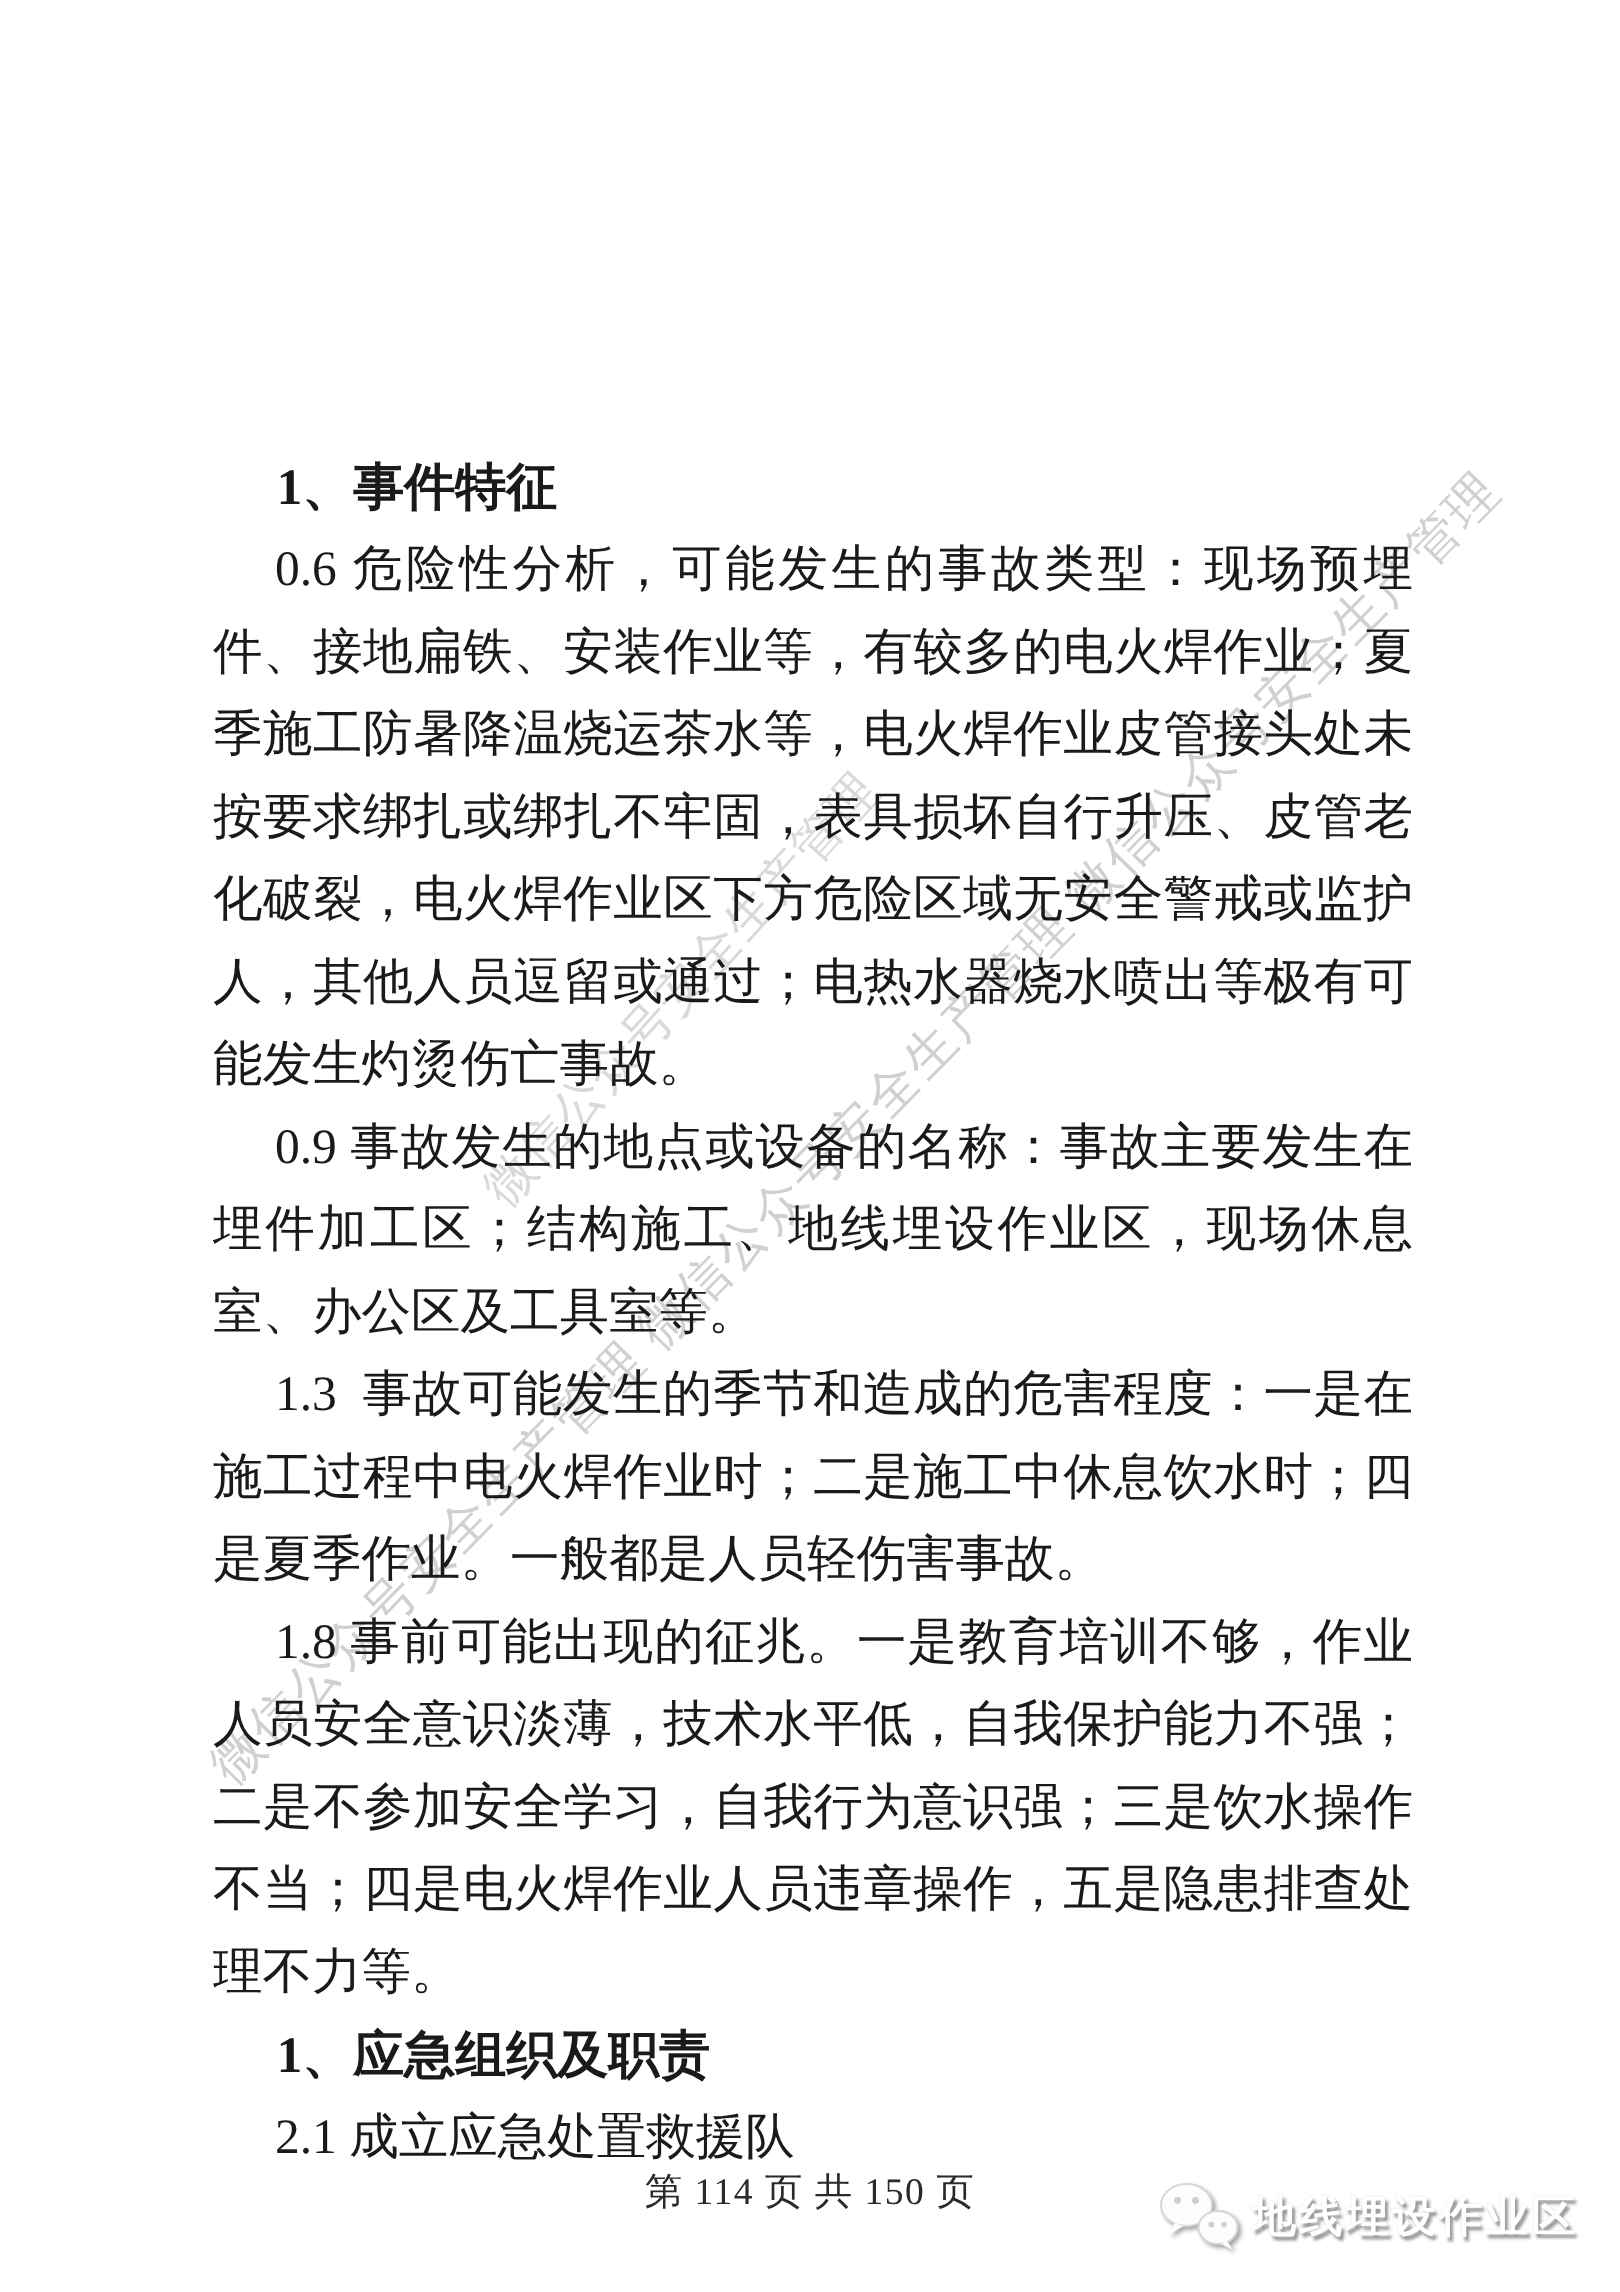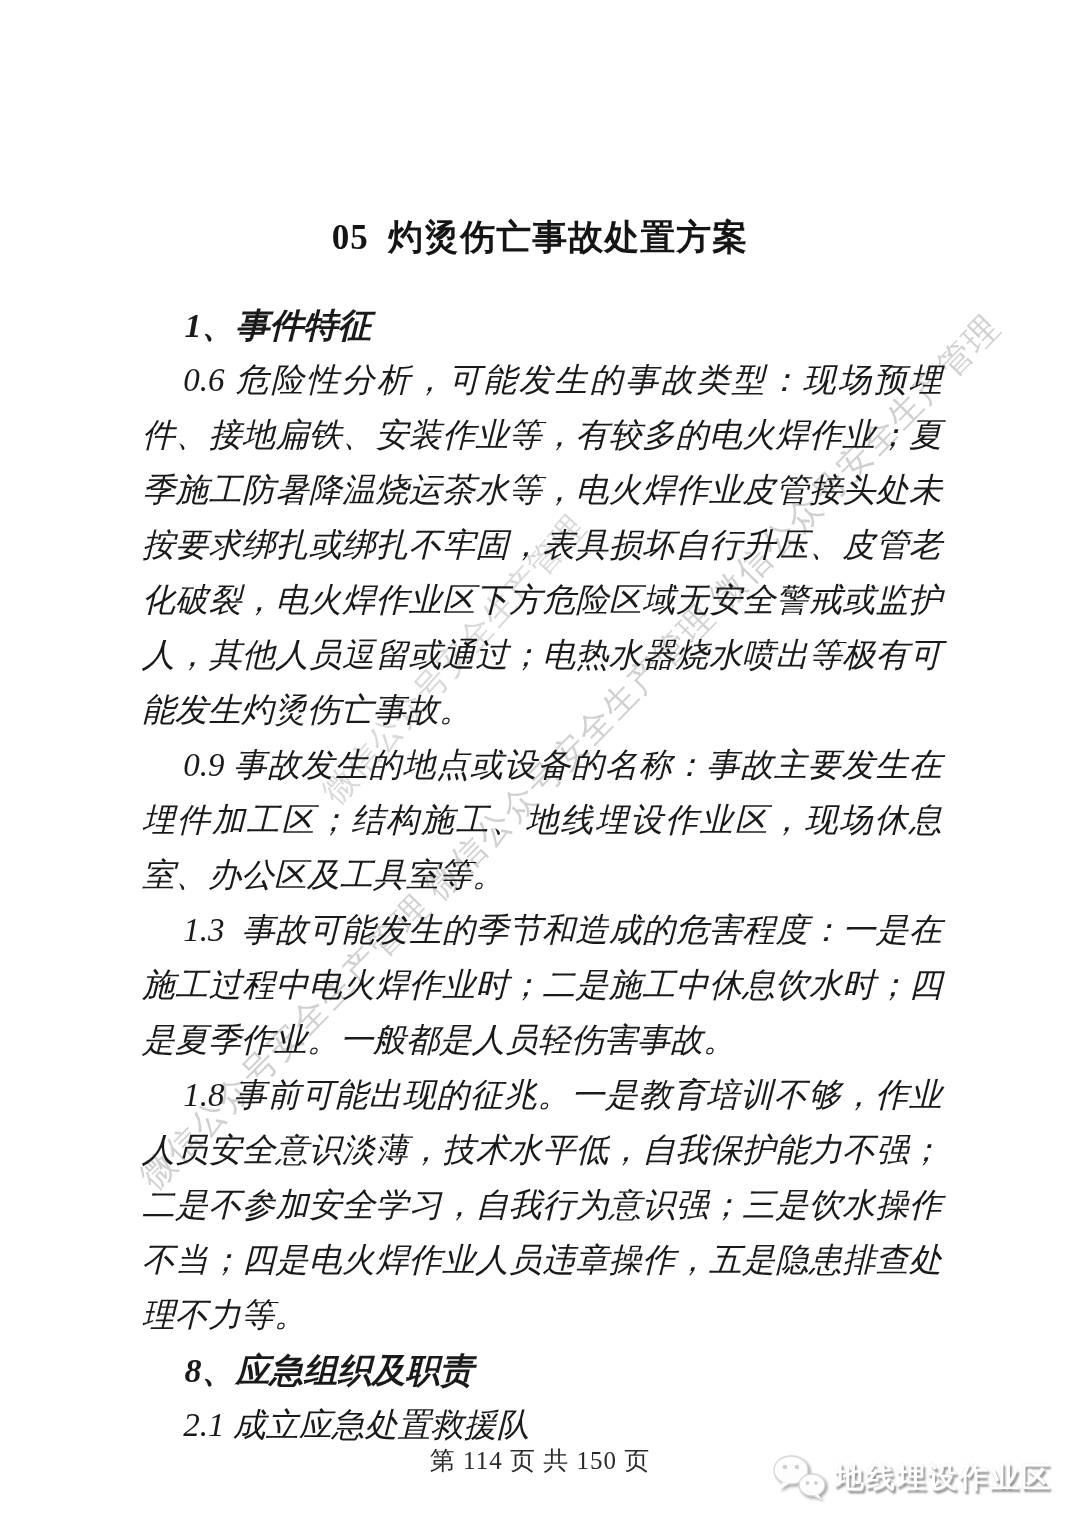--- a/index.html
+++ b/index.html
@@ -56,21 +56,20 @@
     position: absolute;
     z-index: 2;
     left: 142px;
     top: 298px;
     width: 800px;
     font-size: 33px;
     line-height: 55px;
     color: #1a1a1a;
     text-align: justify;
     text-justify: inter-character;
-    font-style: italic;
   }
   .content p { margin: 0; text-indent: 1.25em; }
   .content p.h { font-weight: bold; font-size: 34px; }
   .footer {
     position: absolute;
     z-index: 2;
     top: 1396px;
     left: 0;
     width: 100%;
     text-align: center;
@@ -99,29 +98,28 @@
   }
 </style>
 </head>
 <body>
 
 <div class="page">
 
   <div class="watermark wm-a">微信公众号安全生产管理 微信公众号安全生产管理 微信公众号安全生产管理</div>
   <div class="watermark wm-b">微信公众号安全生产管理</div>
 
-  <div class="title">05&nbsp;&nbsp;灼烫伤亡事故处置方案</div>
 
   <div class="content">
     <p class="h">1、事件特征</p>
     <p>0.6 危险性分析，可能发生的事故类型：现场预埋件、接地扁铁、安装作业等，有较多的电火焊作业；夏季施工防暑降温烧运茶水等，电火焊作业皮管接头处未按要求绑扎或绑扎不牢固，表具损坏自行升压、皮管老化破裂，电火焊作业区下方危险区域无安全警戒或监护人，其他人员逗留或通过；电热水器烧水喷出等极有可能发生灼烫伤亡事故。</p>
     <p>0.9 事故发生的地点或设备的名称：事故主要发生在埋件加工区；结构施工、地线埋设作业区，现场休息室、办公区及工具室等。</p>
     <p>1.3&nbsp; 事故可能发生的季节和造成的危害程度：一是在施工过程中电火焊作业时；二是施工中休息饮水时；四是夏季作业。一般都是人员轻伤害事故。</p>
     <p>1.8 事前可能出现的征兆。一是教育培训不够，作业人员安全意识淡薄，技术水平低，自我保护能力不强；二是不参加安全学习，自我行为意识强；三是饮水操作不当；四是电火焊作业人员违章操作，五是隐患排查处理不力等。</p>
-    <p class="h">8、应急组织及职责</p>
+    <p class="h">1、应急组织及职责</p>
     <p>2.1 成立应急处置救援队</p>
   </div>
 
   <div class="footer">第 114 页 共 150 页</div>
 
   <div class="brand">
     <span class="icon">
       <svg width="54" height="48" viewBox="0 0 54 48">
         <g fill="#fdfdfd" stroke="#d6d6d6" stroke-width="1.3">
           <ellipse cx="19" cy="16" rx="17" ry="14"></ellipse>

